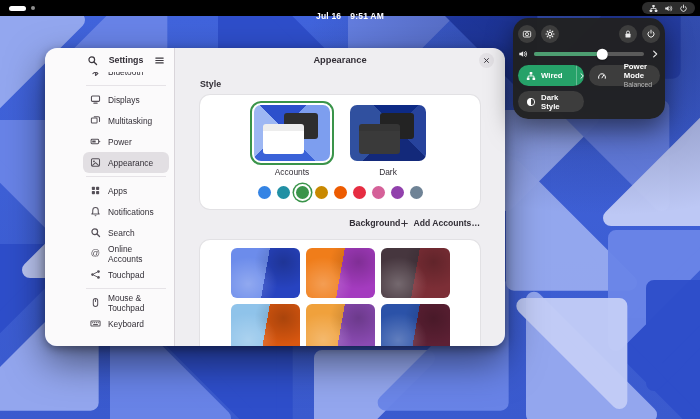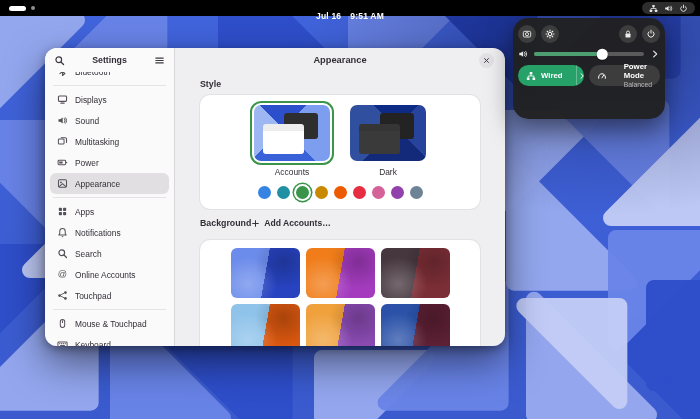--- a/index.html
+++ b/index.html
@@ -22,26 +22,26 @@
   
   .wallpaper { position:absolute; left:0; top:16px; width:700px; height:403px; z-index:0; }
   .wallpaper svg { display:block; }
   .wp-shade { position:absolute; inset:0;
               background:radial-gradient(430px 250px at 87% 6%, rgba(8,10,45,.38), rgba(8,10,45,0) 70%); }
 
   
   .settings-window { position:absolute; left:45px; top:48px; width:460px; height:298px;
                      border-radius:12px; overflow:hidden; display:flex; z-index:10;
                      box-shadow:0 16px 38px rgba(0,0,0,.5), 0 3px 10px rgba(0,0,0,.35); }
-  .sidebar { width:130px; background:#fbfafb; border-right:1px solid #d9d5da; display:flex; flex-direction:column; }
+  .sidebar { width:130px; background:#fbfafb; border-right:1px solid #d9d5da; display:flex; flex-direction:column;padding-left:33px; }
   .sidebar-header { height:24px; flex:0 0 24px; display:flex; align-items:center; justify-content:space-between;
                     padding:0 9px; position:relative; z-index:2; background:#fbfafb; }
   .sidebar-header .ic { width:11px; height:11px; color:#3c383f; }
   .sidebar-title { font-size:8.8px; font-weight:700; color:#322e36; }
-  .sidebar-list { flex:1; overflow:hidden; padding:0 5px;text-align:center; }
+  .sidebar-list { flex:1; overflow:hidden; padding:0 5px; }
   .side-item { display:flex; align-items:center; gap:7px; height:21px; padding:0 7px;
                border-radius:6px; color:#322e36; font-size:8.4px; }
   .side-item.selected { background:#e2dfe3; }
   .side-item .ic { width:11px; height:11px; flex:0 0 11px; color:#555058; }
   .side-sep { height:1px; background:#e6e3e7; margin:3px 3px; }
 
   .main { flex:1; background:#efeef1; display:flex; flex-direction:column; position:relative; }
   .main-header { height:24px; flex:0 0 24px; position:relative; }
   .main-title { position:absolute; left:0; right:0; top:0; height:24px; display:flex; align-items:center;
                 justify-content:center; font-size:9.3px; font-weight:700; color:#322e36; }
@@ -63,21 +63,21 @@
   .win-back  { position:absolute; right:12px; top:8px;  width:34px; height:26px; border-radius:3px; background:#2e2e2e; }
   .win-front { position:absolute; left:9px;  top:19px; width:41px; height:30px; border-radius:3px; background:#fff; }
   .thumb-dark .win-back  { background:#232323; }
   .thumb-dark .win-front { background:#3a3a3a; }
   .win-front::before { content:""; position:absolute; left:0; right:0; top:0; height:7px;
                        border-radius:3px 3px 0 0; background:rgba(0,0,0,.07); }
   .opt-label { font-size:8.4px; color:#322e36; }
   .dots-row { display:flex; gap:6px; margin-top:9px; align-items:center; }
   .dot { width:13px; height:13px; border-radius:50%; }
 
-  .bg-header { display:flex; align-items:center; justify-content:flex-start; margin:9px 0 12px; }
+  .bg-header { display:flex; align-items:center; justify-content:flex-end; margin:9px 0 12px; }
   .add-picture { display:flex; align-items:center; gap:4px; font-size:8.6px; font-weight:700; color:#322e36; }
   .add-picture .ic { width:9px; height:9px; }
   .bg-card { padding:8px 0; display:flex; justify-content:center; }
   .bg-grid { display:grid; grid-template-columns:repeat(3,69px); gap:6px; }
   .bg-thumb { height:50px; border-radius:6px; position:relative; overflow:hidden; }
 
   
   .quick-panel { position:absolute; left:513px; top:18px; width:152px; height:101px; z-index:20;
                  background:rgba(33,33,33,.97); border-radius:15px; padding:7px 5px;
                  box-shadow:0 10px 26px rgba(0,0,0,.5); color:#fff;
@@ -223,30 +223,20 @@
               <svg viewBox="0 0 12 12" width="100%" height="100%" style="display:block">
                 <rect x="1.6" y="2.2" width="8.8" height="5.8" rx="1" stroke="currentColor" fill="none" stroke-width="1.2"></rect>
                 <line x1="4.2" y1="10" x2="7.8" y2="10" stroke="currentColor" stroke-width="1.2" stroke-linecap="round"></line>
               </svg>
             </span>
             <span>Displays</span>
           </div>
           <div class="side-item">
             <span class="ic">
               <svg viewBox="0 0 12 12" width="100%" height="100%" style="display:block">
-                <path d="M1.6 4.6 h2 L6.2 2.6 v6.8 L3.6 7.4 h-2 Z" fill="currentColor"></path>
-                <path d="M7.8 4 a2.6 2.6 0 0 1 0 4" stroke="currentColor" fill="none" stroke-width="1.1" stroke-linecap="round"></path>
-                <path d="M9.2 2.8 a4.4 4.4 0 0 1 0 6.4" stroke="currentColor" fill="none" stroke-width="1" stroke-linecap="round"></path>
-              </svg>
-            </span>
-            <span>Sound</span>
-          </div>
-          <div class="side-item">
-            <span class="ic">
-              <svg viewBox="0 0 12 12" width="100%" height="100%" style="display:block">
                 <rect x="1.5" y="3.2" width="6.2" height="5.6" rx="1" stroke="currentColor" fill="none" stroke-width="1.1"></rect>
                 <path d="M4.6 1.8 h4.4 a1.4 1.4 0 0 1 1.4 1.4 v4" stroke="currentColor" fill="none" stroke-width="1.1" stroke-linecap="round"></path>
               </svg>
             </span>
             <span>Multitasking</span>
           </div>
           <div class="side-item">
             <span class="ic">
               <svg viewBox="0 0 12 12" width="100%" height="100%" style="display:block">
                 <rect x="1.2" y="3.6" width="8.2" height="4.8" rx="1" stroke="currentColor" fill="none" stroke-width="1.1"></rect>
@@ -530,16 +520,25 @@
             <svg viewBox="0 0 12 12" width="100%" height="100%" style="display:block">
               <path d="M2 8.8 a4.2 4.2 0 1 1 8 0" stroke="currentColor" fill="none" stroke-width="1.2" stroke-linecap="round"></path>
               <line x1="6" y1="8.2" x2="8.2" y2="4.8" stroke="currentColor" stroke-width="1.2" stroke-linecap="round"></line>
             </svg>
           </span>
         <span class="tile-text">
           <span>Power Mode</span>
           <span class="tile-sub">Balanced</span>
         </span>
       </div>
+      <div class="tile">
+        <span class="ic">
+            <svg viewBox="0 0 12 12" width="100%" height="100%" style="display:block">
+              <circle cx="6" cy="6" r="4.4" stroke="currentColor" fill="none" stroke-width="1.1"></circle>
+              <path d="M6 1.6 a4.4 4.4 0 0 0 0 8.8 Z" fill="currentColor"></path>
+            </svg>
+          </span>
+        <span>Dark Style</span>
+      </div>
     </div>
   </div>
 
 </div>
 
 </body></html>

